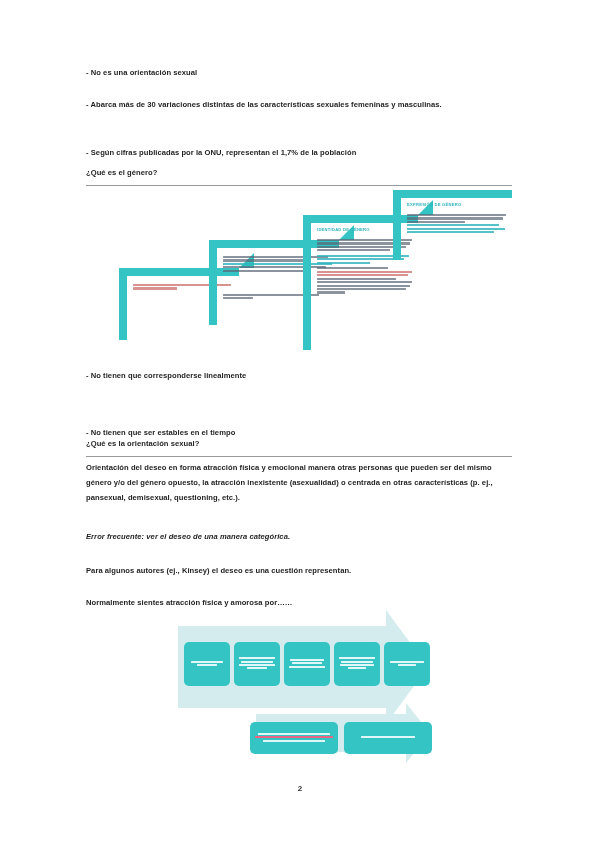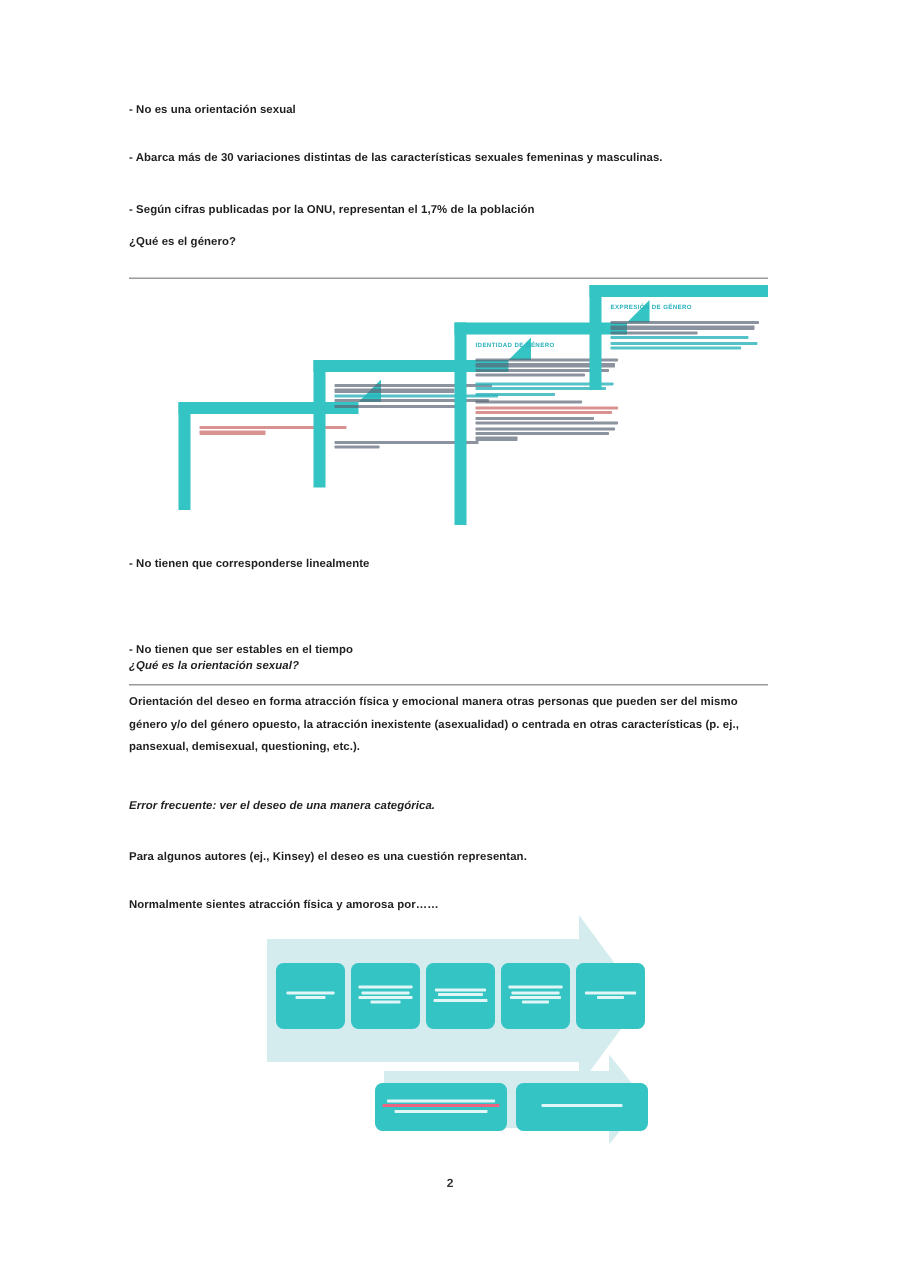--- a/index.html
+++ b/index.html
@@ -200,31 +200,31 @@
 <body>
 
 <div class="page">
 
   <div class="content">
 
     <p class="para abs" style="top:68px;">- No es una orientación sexual</p>
 
     <p class="para abs" style="top:100px;">- Abarca más de 30 variaciones distintas de las características sexuales femeninas y masculinas.</p>
 
-    <p class="para abs" style="top:135px;">- Según cifras publicadas por la ONU, representan el 1,7% de la población</p>
-
-    <p class="para abs" style="top:156px;">¿Qué es el género?</p>
+    <p class="para abs" style="top:148px;">- Según cifras publicadas por la ONU, representan el 1,7% de la población</p>
+
+    <p class="para abs" style="top:168px;">¿Qué es el género?</p>
 
     <hr class="rule abs" style="top:185px;">
 
     <p class="para abs" style="top:371px;">- No tienen que corresponderse linealmente</p>
 
     <p class="para abs" style="top:428px;">- No tienen que ser estables en el tiempo</p>
 
-    <p class="para abs" style="top:439px;font-style:italic;">¿Qué es la orientación sexual?</p>
+    <p class="para abs" style="top:439px;">¿Qué es la orientación sexual?</p>
 
     <hr class="rule abs" style="top:456px;">
 
     <p class="para wrap abs" style="top:461px; width:430px; line-height:1.95;">Orientación del deseo en forma atracción física y emocional manera otras personas que pueden ser del mismo género y/o del género opuesto, la atracción inexistente (asexualidad) o centrada en otras características (p. ej., pansexual, demisexual, questioning, etc.).</p>
 
     <p class="para abs" style="top:532px;font-style:italic;">Error frecuente: ver el deseo de una manera categórica.</p>
 
     <p class="para abs" style="top:566px;">Para algunos autores (ej., Kinsey) el deseo es una cuestión representan.</p>
 
     <p class="para abs" style="top:598px;">Normalmente sientes atracción física y amorosa por……</p>

